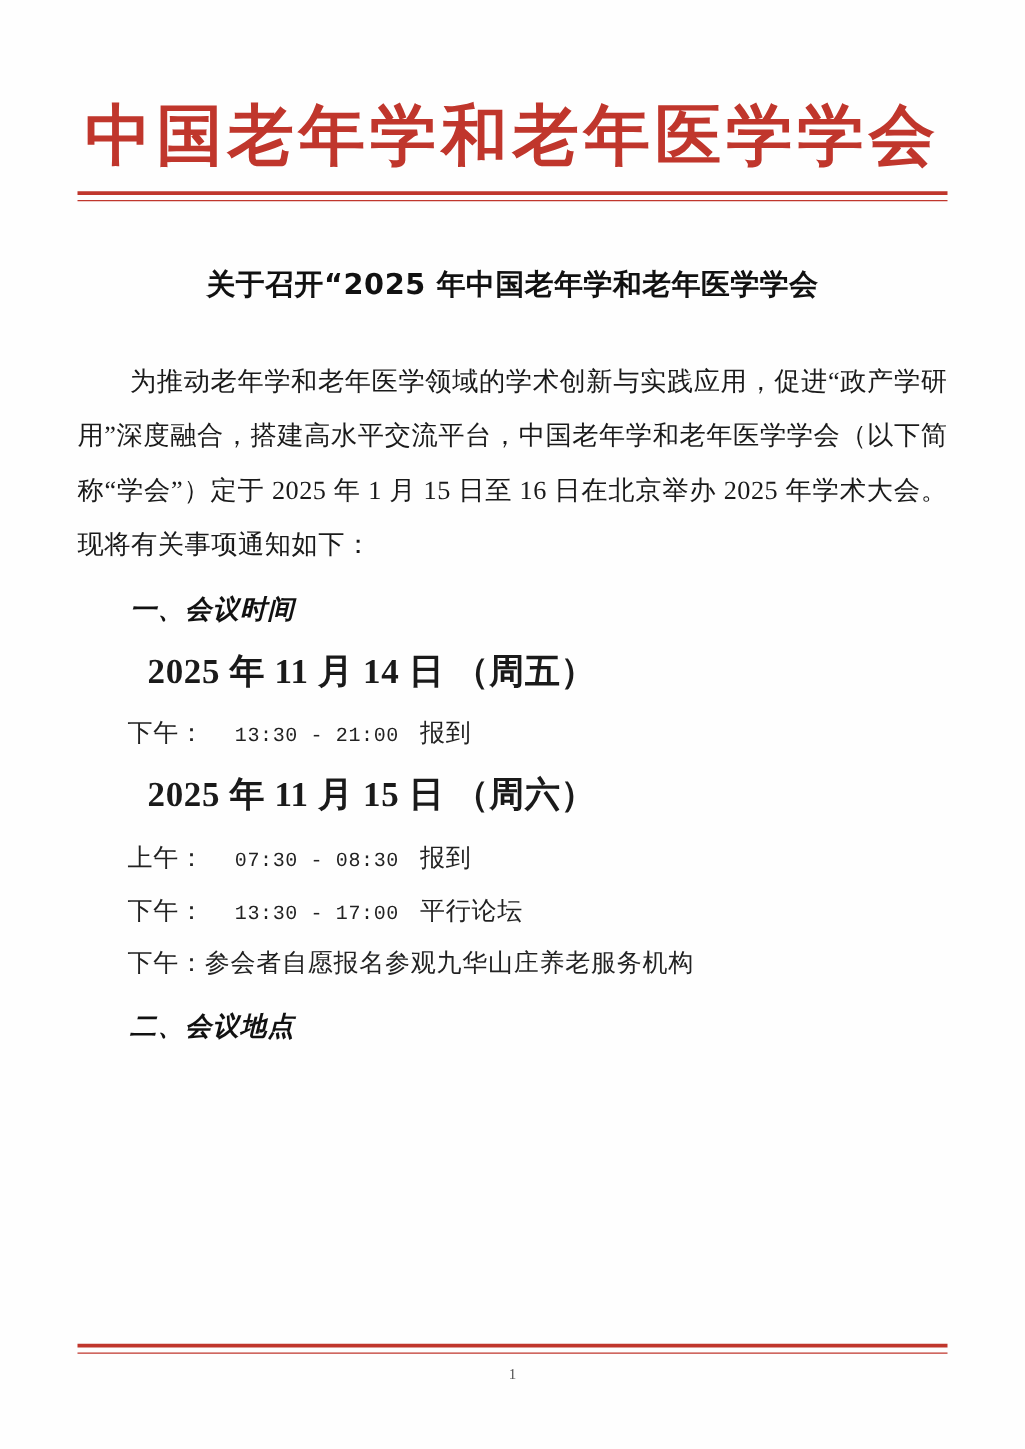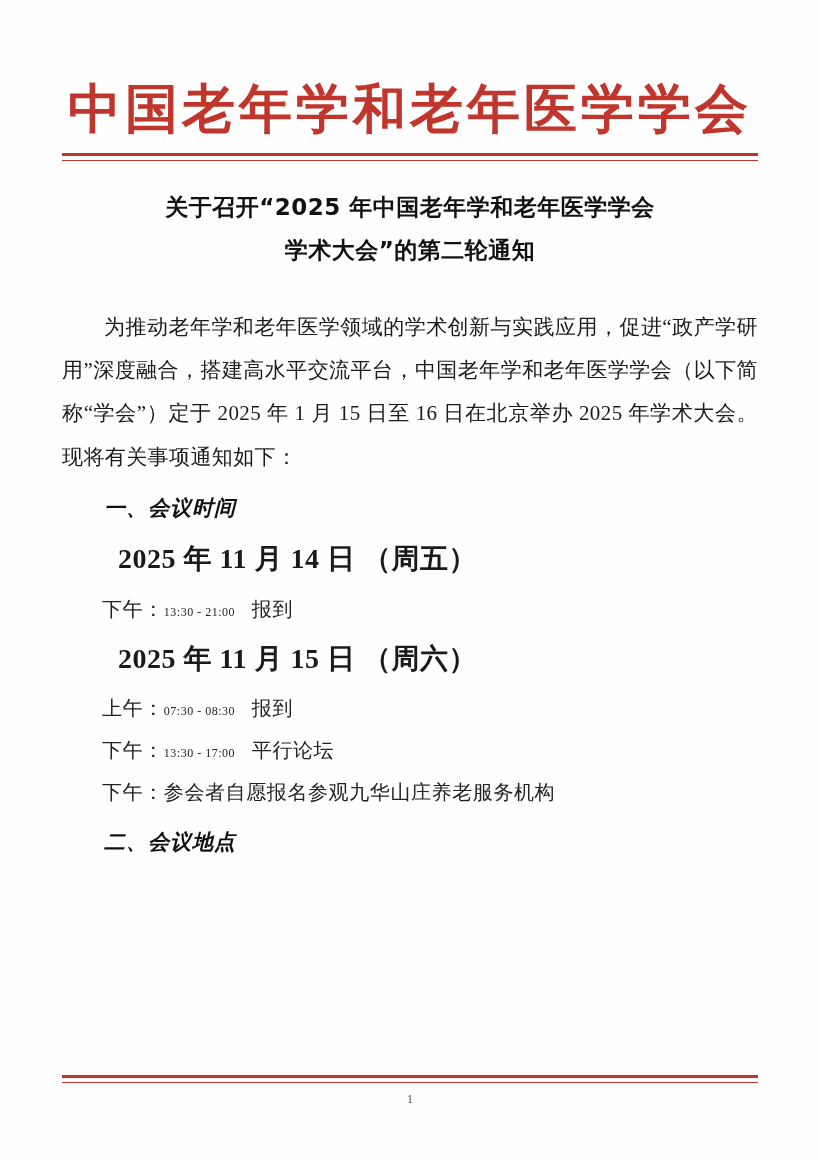--- a/index.html
+++ b/index.html
@@ -50,21 +50,21 @@
     height: 4px;
   }
   .rule-thin {
     height: 1.5px;
     background: #c0362c;
     width: 100%;
   }
 
   
   .doc-title {
-    margin-top: 25px;
+    margin-top: 46px;
     text-align: center;
     font-family: "DejaVu Sans", "Liberation Sans", sans-serif;
     font-weight: 700;
     font-size: 23px;
     line-height: 1.85;
     color: #111111;
     letter-spacing: 0.5px;
   }
   .doc-title-line {
     display: block;
@@ -108,23 +108,24 @@
   .sched-line {
     font-family: "Liberation Serif", "DejaVu Serif", serif;
     font-size: 20px;
     line-height: 2.1;
     margin: 0;
     text-indent: 2em;
     letter-spacing: 0.6px;
     color: #222222;
   }
   .sched-line .mono {
-    font-family: Liberation Serif, serif;
-    font-size: 12px;
+    font-family: Liberation Mono, monospace;
+    font-size: 16px;
     letter-spacing: 0.5px;
+    margin-left: 24px;
   }
 
   
   .footer {
     position: absolute;
     left: 62px;
     right: 62px;
     bottom: 52px;
   }
   .footer .rule-thick { height: 3px; }
@@ -146,21 +147,20 @@
     <div class="letterhead-title">中国老年学和老年医学学会</div>
     <div class="rule-group">
       <div class="rule-thick"></div>
       <div class="rule-gap"></div>
       <div class="rule-thin"></div>
     </div>
   </div>
 
   <div class="doc-title">
     <span class="doc-title-line">关于召开“2025 年中国老年学和老年医学学会</span>
-    <span class="doc-title-line">学术大会”的第二轮通知</span>
   </div>
 
   <div class="body-text">
 
     <p class="para">为推动老年学和老年医学领域的学术创新与实践应用，促进“政产学研用”深度融合，搭建高水平交流平台，中国老年学和老年医学学会（以下简称“学会”）定于 2025 年 1 月 15 日至 16 日在北京举办 2025 年学术大会。现将有关事项通知如下：</p>
 
     <p class="section-heading">一、会议时间</p>
 
     <p class="day-line">2025 年 11 月 14 日 （周五）</p>
     <p class="sched-line">

